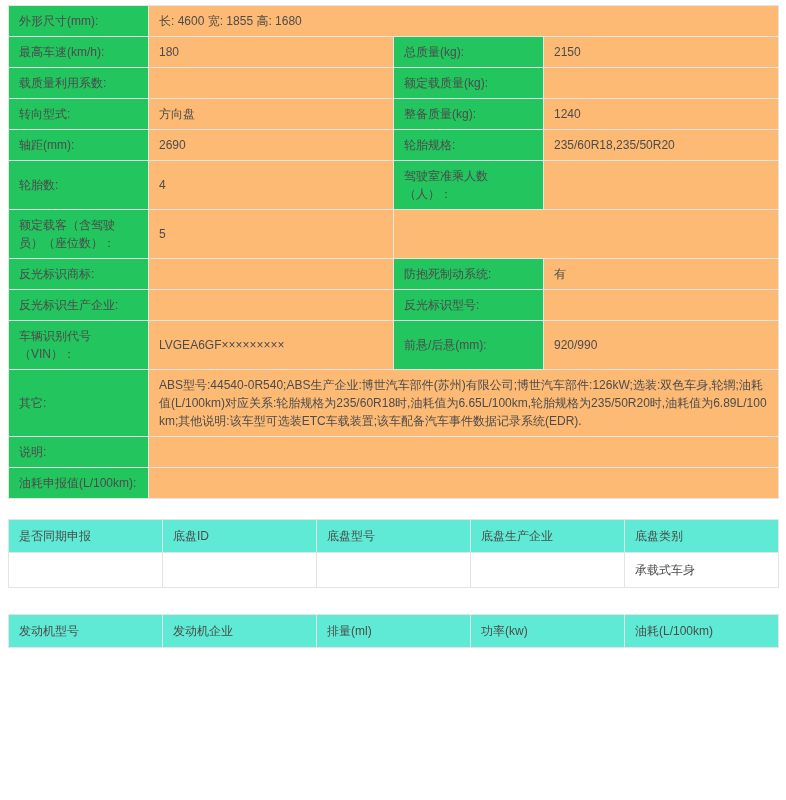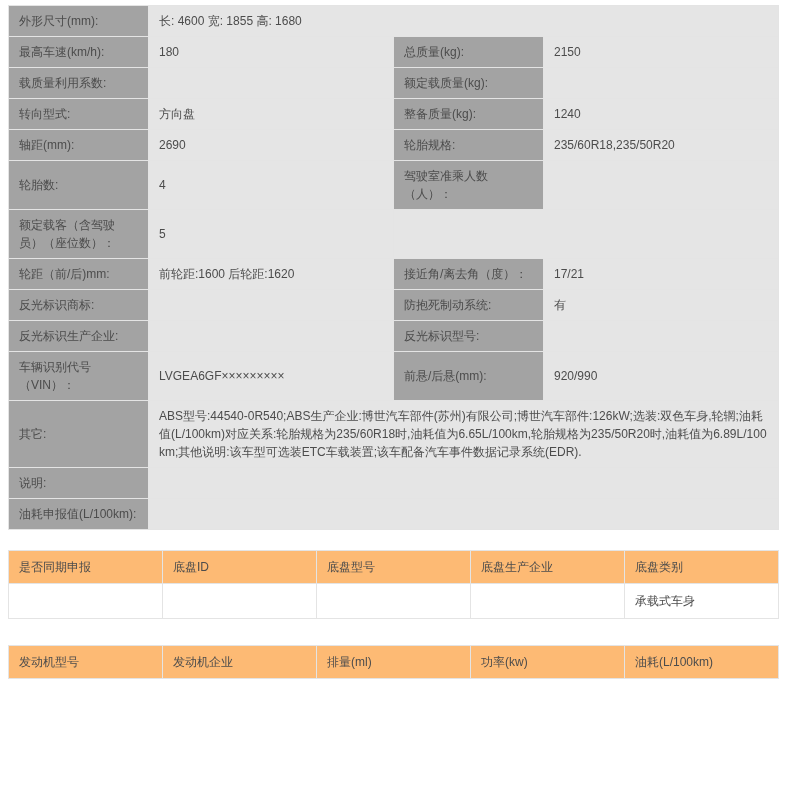--- a/index.html
+++ b/index.html
@@ -22,31 +22,31 @@
   }
   td {
     border: 1px solid #e4e4e4;
     padding: 6px 10px;
     line-height: 18px;
     vertical-align: middle;
     overflow-wrap: break-word;
     word-break: break-all;
   }
   td.lbl {
-    background: #a3a3a3;
+    background: #22c55e;
     word-break: normal;
     overflow-wrap: break-word;
   }
   td.val {
-    background: #e5e5e5;
+    background: #fdba74;
   }
   table.spec { margin-bottom: 20px; }
   table.chassis { margin-bottom: 26px; }
   table.grid td { padding: 7px 10px; }
-  table.grid tr.hdr td { background: #fdba74; }
+  table.grid tr.hdr td { background: #5eead4; }
   table.grid tr.body td { height: 20px; }
   .c-l1 { width: 140px; }
   .c-v1 { width: 245px; }
   .c-l2 { width: 150px; }
   .c-v2 { width: 235px; }
   .c-eq { width: 154px; }
 </style>
 </head>
 <body>
 
@@ -104,26 +104,20 @@
       <td class="lbl">驾驶室准乘人数（人）：</td>
       <td class="val"></td>
     </tr>
 
     <tr>
       <td class="lbl">额定载客（含驾驶员）（座位数）：</td>
       <td class="val">5</td>
       <td class="val" colspan="2"></td>
     </tr>
 
-    <tr>
-      <td class="lbl">轮距（前/后)mm:</td>
-      <td class="val">前轮距:1600 后轮距:1620</td>
-      <td class="lbl">接近角/离去角（度）：</td>
-      <td class="val">17/21</td>
-    </tr>
 
     <tr>
       <td class="lbl">反光标识商标:</td>
       <td class="val"></td>
       <td class="lbl">防抱死制动系统:</td>
       <td class="val">有</td>
     </tr>
 
     <tr>
       <td class="lbl">反光标识生产企业:</td>

